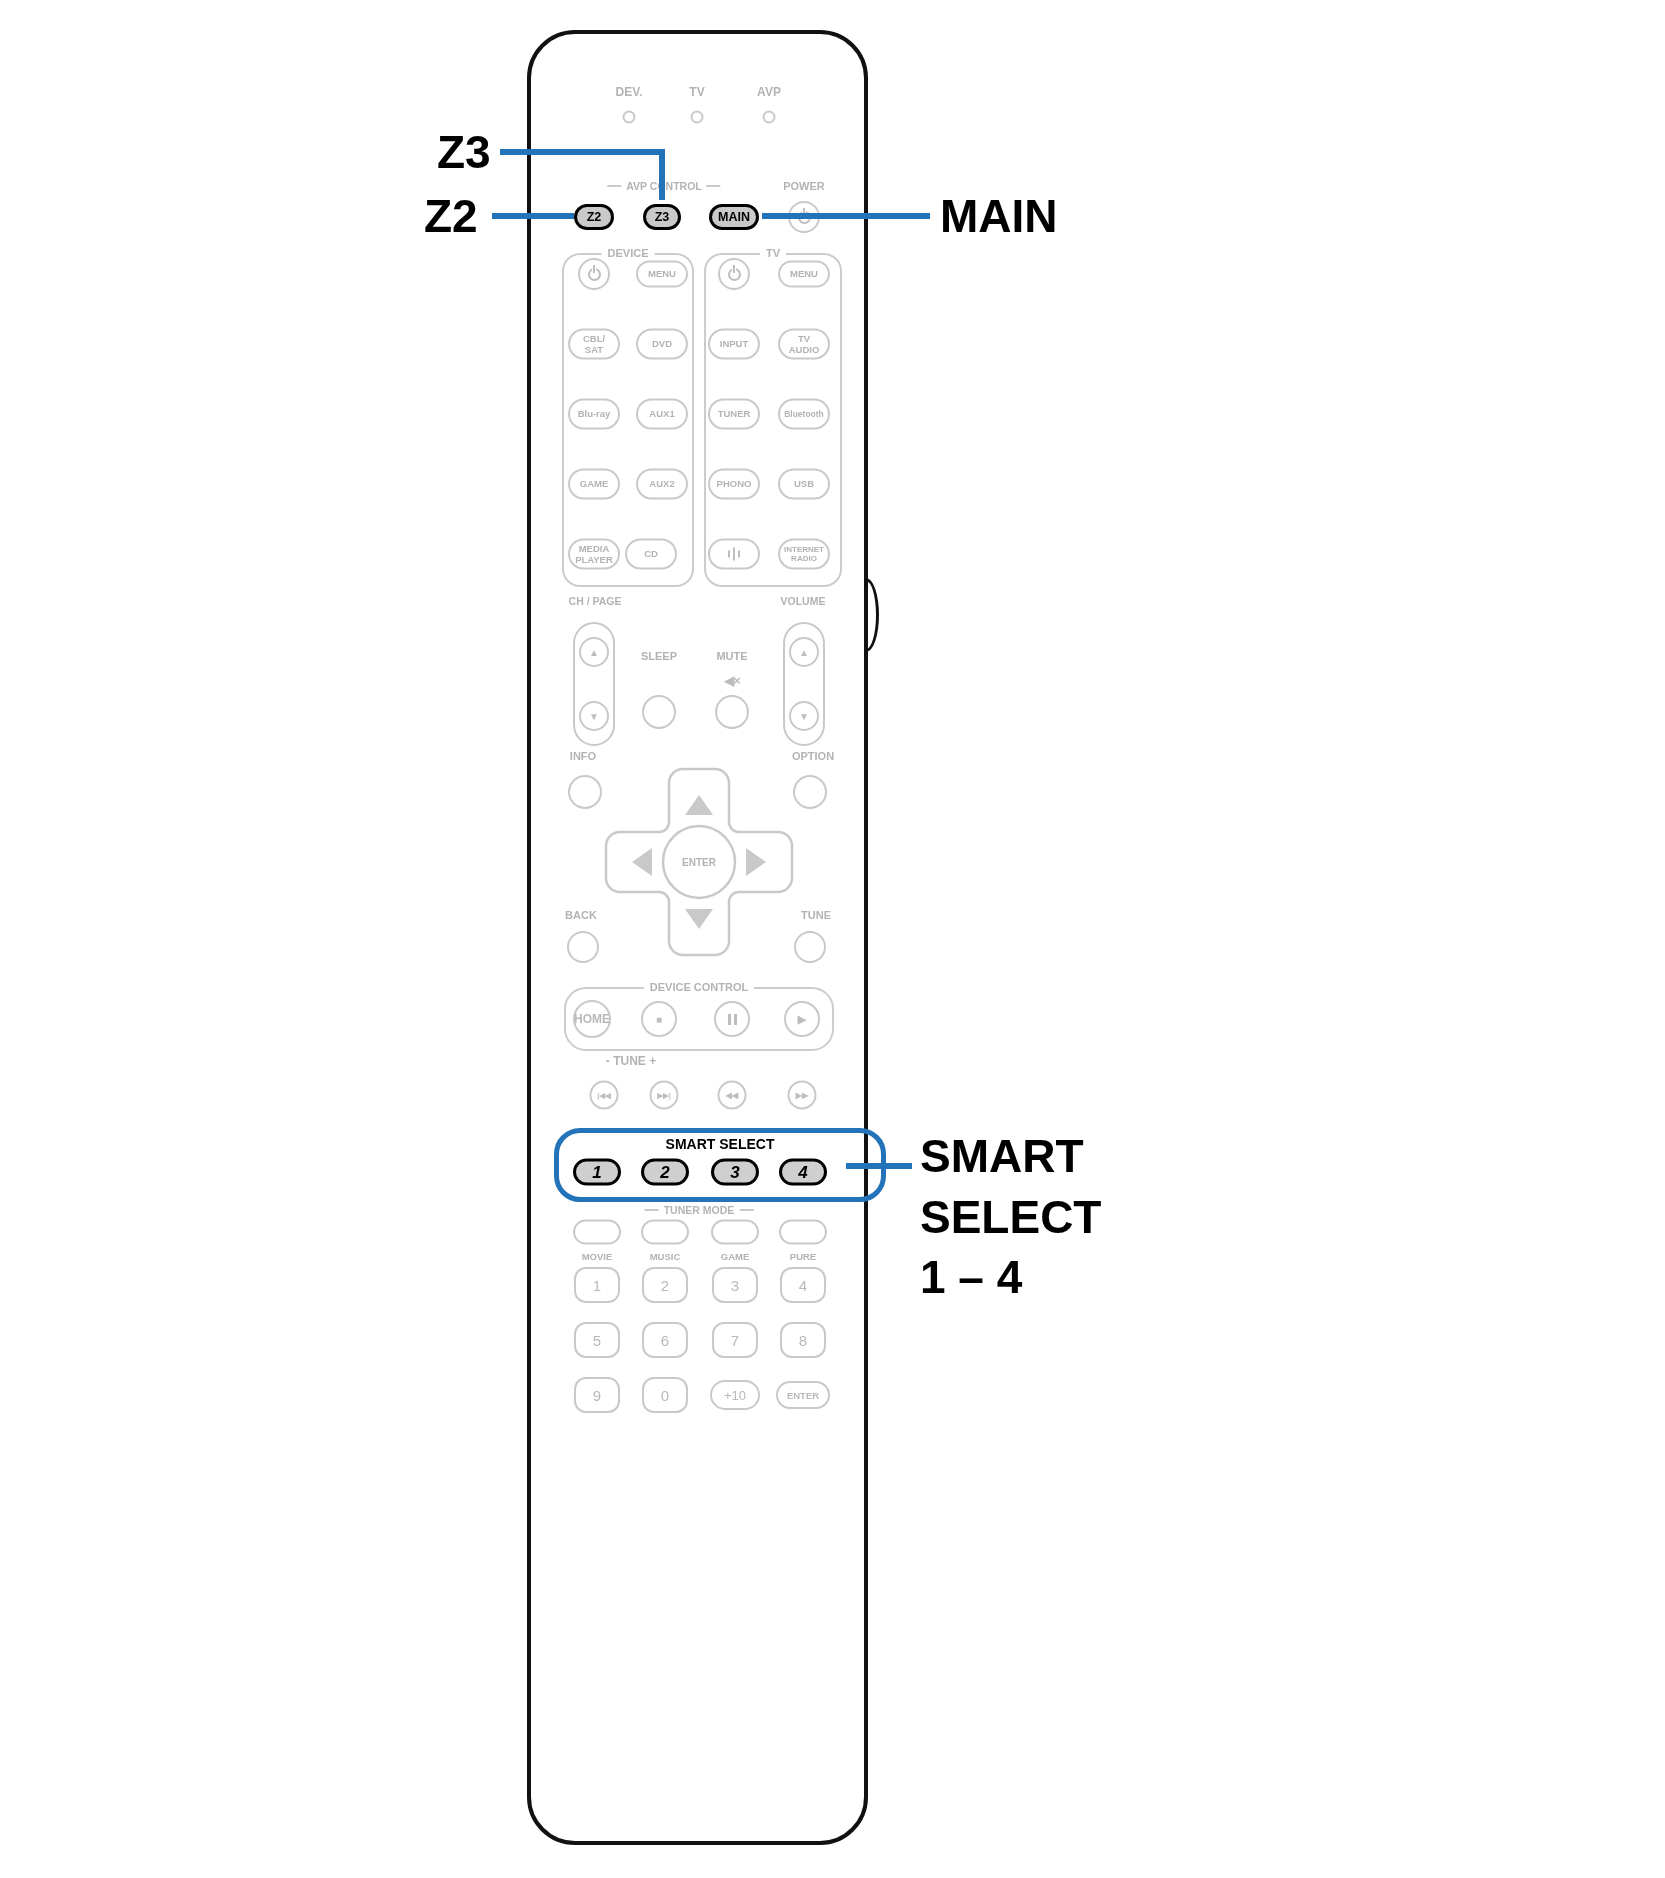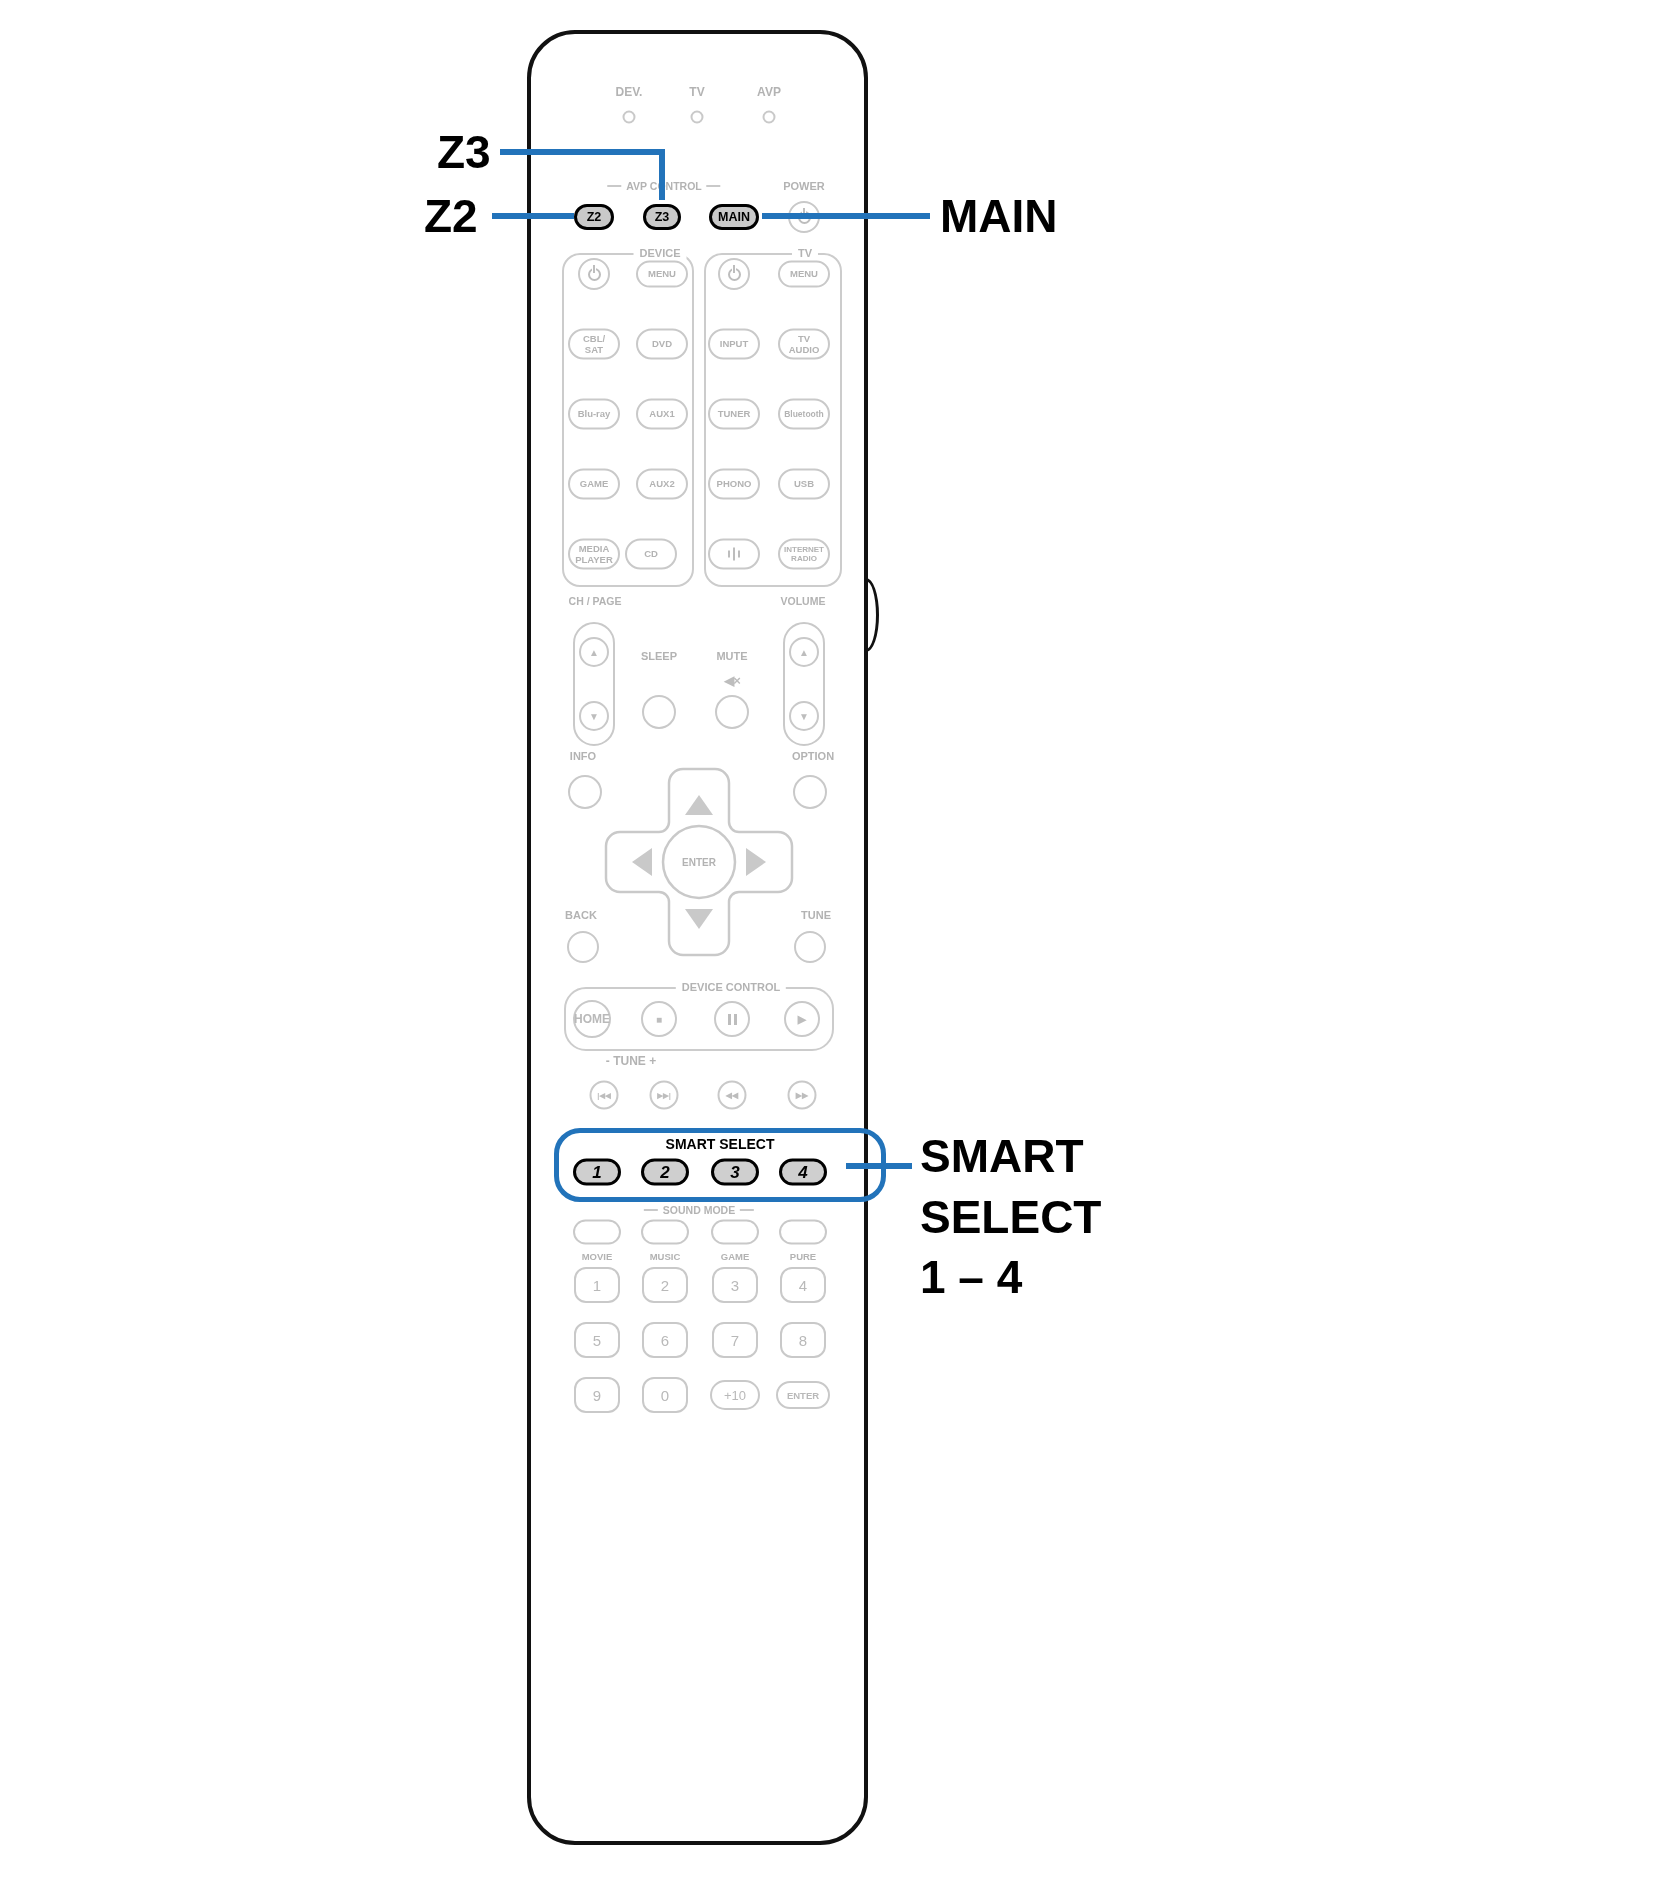--- a/index.html
+++ b/index.html
@@ -10,21 +10,21 @@
   .lbl{color:#b3b3b3;font-size:11px;font-weight:700;white-space:nowrap;text-align:center;}
   .pill{border:2px solid #c9c9c9;border-radius:16px;background:#fff;color:#b3b3b3;
         font-size:9.5px;font-weight:700;display:flex;align-items:center;justify-content:center;
         text-align:center;white-space:pre-line;line-height:1.08;}
   .circ{border:2px solid #c9c9c9;border-radius:50%;background:#fff;color:#b9b9b9;
         display:flex;align-items:center;justify-content:center;}
   .hl{background:#c9c9c9;border:3px solid #000;color:#000;font-weight:700;font-size:12.5px;
       border-radius:14px;display:flex;align-items:center;justify-content:center;}
   .gbox{position:absolute;border:2px solid #cccccc;border-radius:18px;box-sizing:border-box;}
   .glabel{position:absolute;top:-8px;left:50%;transform:translateX(-50%);background:#fff;
-          padding:0 6px;color:#b3b3b3;font-size:11px;font-weight:700;white-space:nowrap;margin-left:32px;}
+          padding:0 6px;color:#b3b3b3;font-size:11px;font-weight:700;white-space:nowrap;}
   .dashlbl{display:flex;align-items:center;gap:5px;color:#b3b3b3;font-size:10.5px;
            font-weight:700;white-space:nowrap;}
   .dashlbl i{display:block;width:14px;height:2px;background:#c9c9c9;}
   .ssbtn{background:#cfcfcf;border:3.5px solid #000;border-radius:15px;color:#000;
          font-weight:700;font-style:italic;font-size:17px;display:flex;align-items:center;
          justify-content:center;}
   .num{border:2px solid #c9c9c9;border-radius:12px;background:#fff;color:#b9b9b9;
        font-size:15px;display:flex;align-items:center;justify-content:center;}
   .callout{position:absolute;color:#000;font-weight:700;font-size:46px;white-space:nowrap;z-index:6;}
   .remote-body{position:absolute;left:527px;top:30px;width:341px;height:1815px;background:#fff;
@@ -201,21 +201,21 @@
     <div class="gbox" style="left:23px;top:1094px;width:332px;height:74px;border:5px solid #2273ba;border-radius:26px;z-index:2;">
       <span class="ssl">SMART SELECT</span>
     </div>
     <div class="c ssbtn" style="left:66px;top:1138px;width:48px;height:27px;z-index:3;">1</div>
     <div class="c ssbtn" style="left:134px;top:1138px;width:48px;height:27px;z-index:3;">2</div>
     <div class="c ssbtn" style="left:204px;top:1138px;width:48px;height:27px;z-index:3;">3</div>
     <div class="c ssbtn" style="left:272px;top:1138px;width:48px;height:27px;z-index:3;">4</div>
 
     <div class="c dashlbl" style="left:168px;top:1176px;">
       <i></i>
-        <span>SOUND MODE</span>
+        <span>TUNER MODE</span>
         <i></i>
     </div>
     <div class="c pill" style="left:66px;top:1198px;width:48px;height:25px;"></div>
     <div class="c pill" style="left:134px;top:1198px;width:48px;height:25px;"></div>
     <div class="c pill" style="left:204px;top:1198px;width:48px;height:25px;"></div>
     <div class="c pill" style="left:272px;top:1198px;width:48px;height:25px;"></div>
     <div class="c lbl" style="left:66px;top:1222px;font-size:9.5px;">MOVIE</div>
     <div class="c lbl" style="left:134px;top:1222px;font-size:9.5px;">MUSIC</div>
     <div class="c lbl" style="left:204px;top:1222px;font-size:9.5px;">GAME</div>
     <div class="c lbl" style="left:272px;top:1222px;font-size:9.5px;">PURE</div>

